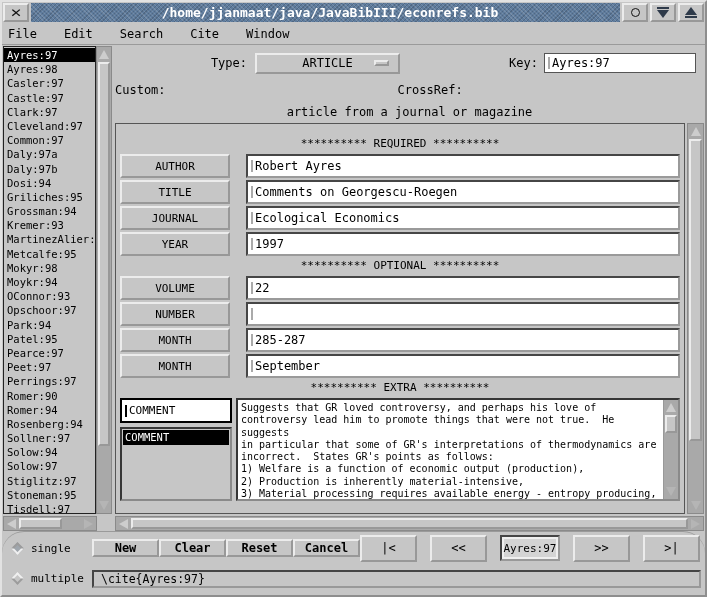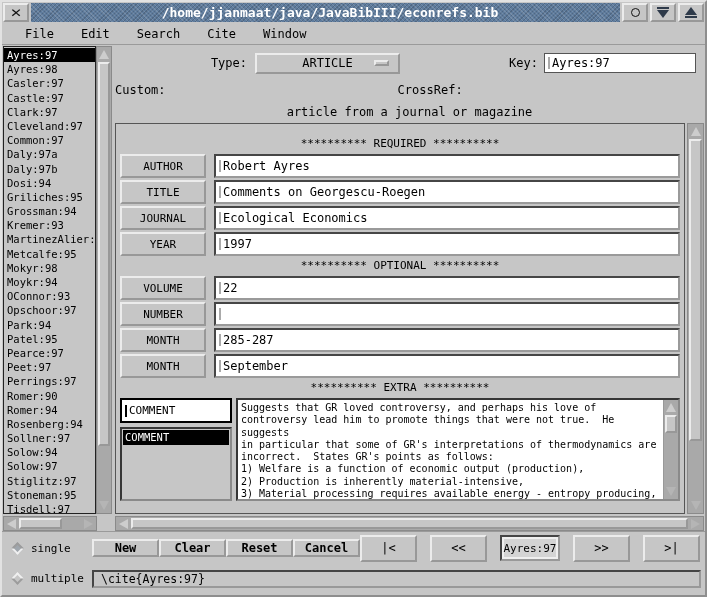--- a/index.html
+++ b/index.html
@@ -17,21 +17,21 @@
     color:#fff;font:bold 13px "Liberation Sans",sans-serif;display:flex;align-items:center;justify-content:center;padding-left:9px;}
   .x-glyph{font:bold 12px "DejaVu Sans",sans-serif;color:#111;transform:scaleX(1.2);}
   .o-glyph{width:9px;height:9px;border:1.5px solid #111;border-radius:50%;}
   .tri{width:0;height:0;border-left:6px solid transparent;border-right:6px solid transparent;}
   .tri.down{border-top:8px solid #2e3a4a;}
   .tri.up{border-bottom:8px solid #2e3a4a;}
   .bar{width:12px;height:2px;background:#2e3a4a;}
   .stack{display:flex;flex-direction:column;align-items:center;gap:1px;}
 
   
-  .menubar{height:21px;display:flex;gap:27px;align-items:center;padding:0 23px;
+  .menubar{height:21px;display:flex;gap:27px;align-items:center;padding:0 6px;
            border-bottom:1px solid #9a9a9a;font-size:12px;}
   .menu-item{cursor:pointer;}
 
   
   .content{flex:1;display:flex;min-height:0;}
   .left-col{width:110px;display:flex;flex-direction:column;padding:1px 0 0 1px;}
   .list-wrap{flex:1;display:flex;min-height:0;}
   .ref-list{flex:1;border:1px solid #222;background:#c6c6c6;overflow:hidden;
             font-size:10.5px;padding-top:1px;}
   .ref-item{height:14.2px;line-height:14.2px;padding-left:3px;white-space:nowrap;overflow:hidden;cursor:pointer;}
@@ -66,21 +66,21 @@
   .fh-row2{display:flex;align-items:center;height:26px;}
   .lbl-custom{}
   .lbl-crossref{margin-left:232px;}
   .fh-row3{height:20px;text-align:center;font-size:12px;line-height:18px;}
 
   .panel-row{flex:1;display:flex;min-height:0;}
   .main-panel{flex:1;border:1px solid #555;background:#c6c6c6;padding:12px 4px;
               overflow:hidden;display:flex;flex-direction:column;min-width:0;}
   .sec-head{text-align:center;font-size:11px;height:16px;line-height:16px;flex:none;}
   .field-row{display:flex;margin:2px 0;height:24px;flex:none;}
-  .field-label{width:86px;margin-right:8px;border:2px outset #ececec;background:#c6c6c6;
+  .field-label{width:110px;margin-right:16px;border:2px outset #ececec;background:#c6c6c6;
                display:flex;align-items:center;justify-content:center;font-size:11px;cursor:pointer;}
   .field-input{flex:1;background:#fff;border:2px inset #9a9a9a;display:flex;
                align-items:center;padding-left:3px;font-size:12px;overflow:hidden;white-space:nowrap;}
   .caret{flex:none;display:inline-block;width:2px;height:12px;background:#aaa;margin-right:2px;}
   .caret.focus{background:#000;}
 
   .extra-body{display:flex;flex:1;min-height:0;margin-top:2px;}
   .extra-left{width:112px;margin-right:4px;display:flex;flex-direction:column;flex:none;}
   .cmt-input{height:25px;background:#fff;border:2px solid #000;display:flex;align-items:center;
              padding-left:3px;font-size:11px;margin-bottom:4px;flex:none;}
@@ -88,21 +88,21 @@
   .cmt-item{height:15px;line-height:15px;padding-left:2px;cursor:pointer;}
   .cmt-item.selected{background:#000;color:#fff;}
   .extra-right{flex:1;display:flex;border:2px inset #8a8a8a;background:#fff;min-width:0;}
   .cmt-text{flex:1;font-size:10px;line-height:12.3px;white-space:pre-wrap;
             padding:2px 3px;overflow:hidden;}
   .extra-right .vscroll{border:none;border-left:1px solid #999;}
 
   .main-hscroll{margin-top:2px;flex:none;}
 
   
-  .footer{height:64px;border-top:1px solid #9a9a9a;display:flex;flex-direction:column;flex:none;padding:1px 2px;}
+  .footer{height:64px;border-top:1px solid #9a9a9a;display:flex;flex-direction:column;flex:none;padding:1px 2px;border-radius:22px;}
   .f-row{flex:1;display:flex;align-items:center;}
   .mode-cell{width:88px;flex:none;display:flex;align-items:center;gap:9px;padding-left:9px;font-size:11px;}
   .diamond{width:9px;height:9px;transform:rotate(45deg);background:#c6c6c6;border:2px outset #f0f0f0;flex:none;cursor:pointer;}
   .diamond.selected{border-style:inset;background:#9fa6ad;}
   .btn{border:2px outset #ececec;background:#c6c6c6;font-size:12px;display:flex;
        align-items:center;justify-content:center;cursor:pointer;}
   .f-btn{width:67px;height:18px;margin-right:0;font-weight:bold;}
   .nav-group{margin-left:auto;display:flex;gap:13px;align-items:center;margin-right:4px;}
   .nav-btn{width:57px;height:27px;}
   .nav-cur{width:60px;height:26px;border:2px inset #999;background:#d4d4d4;display:flex;

